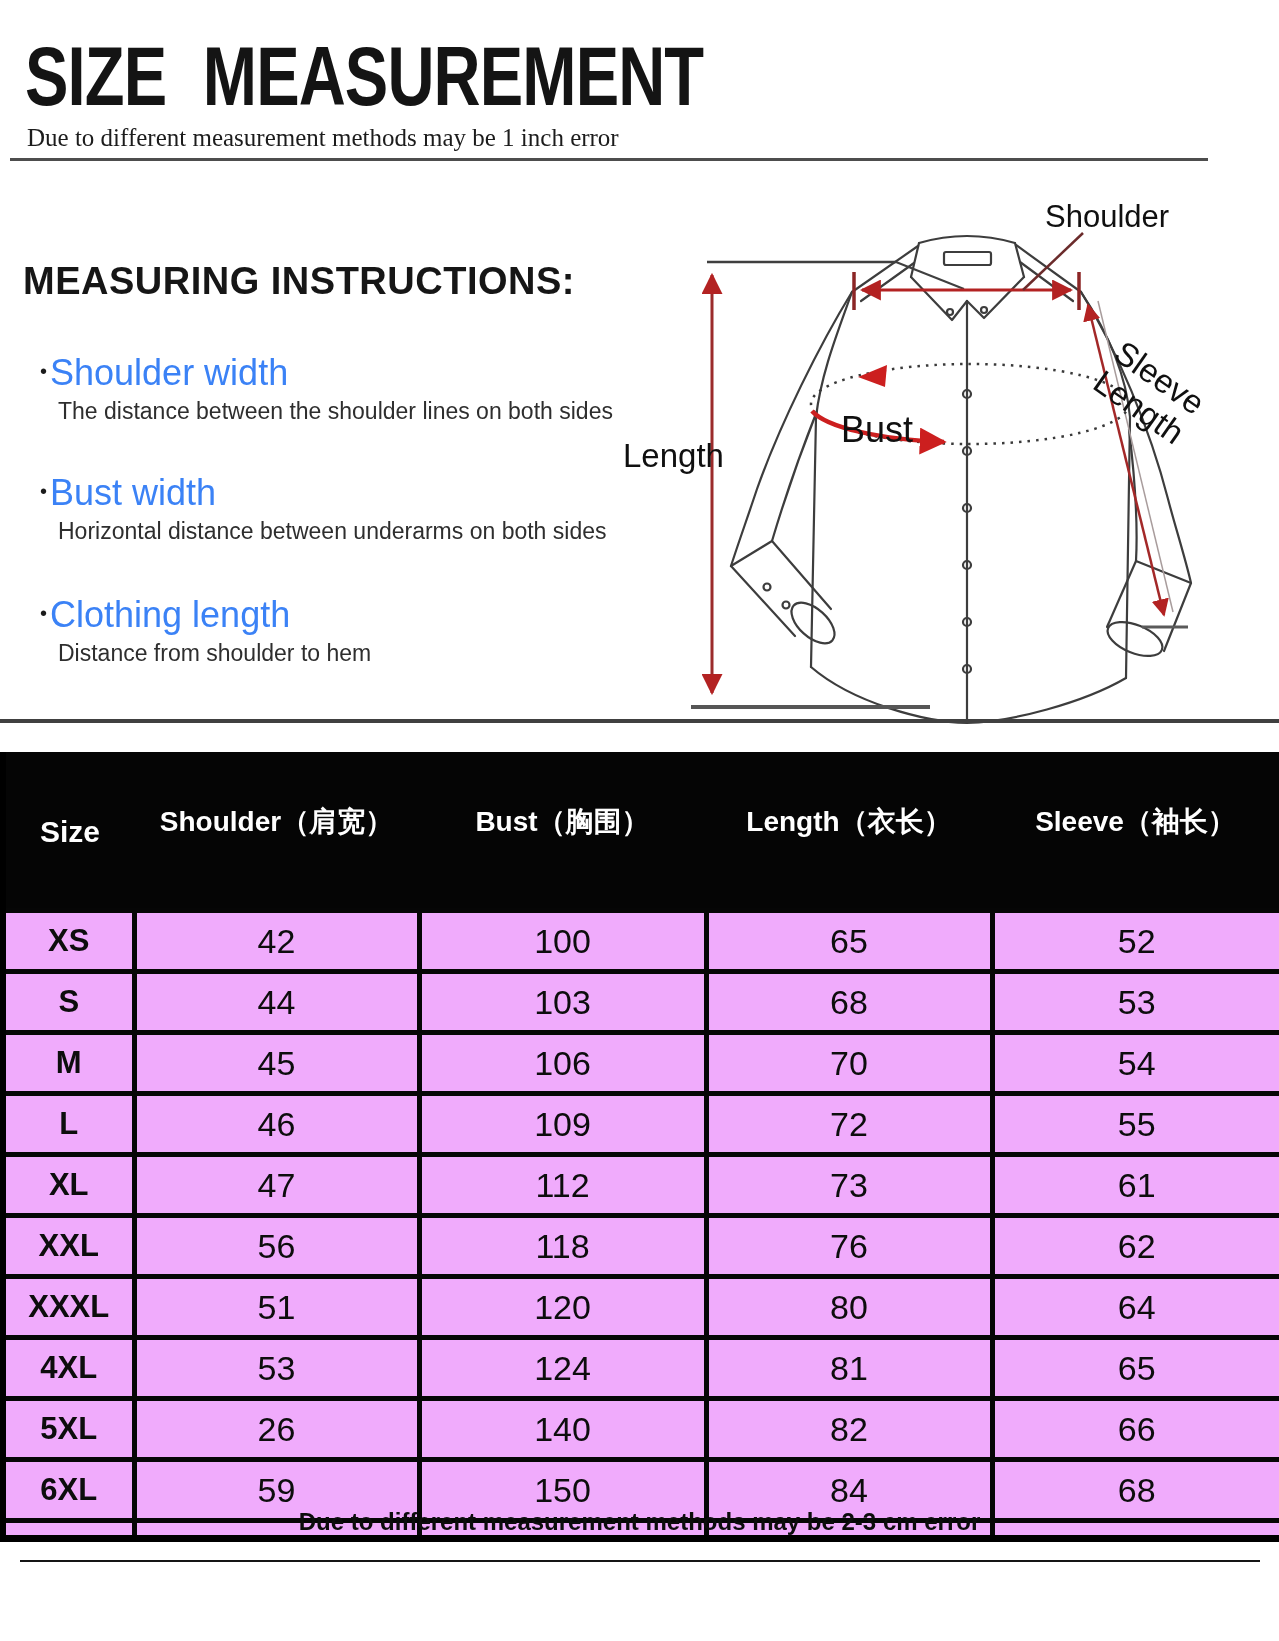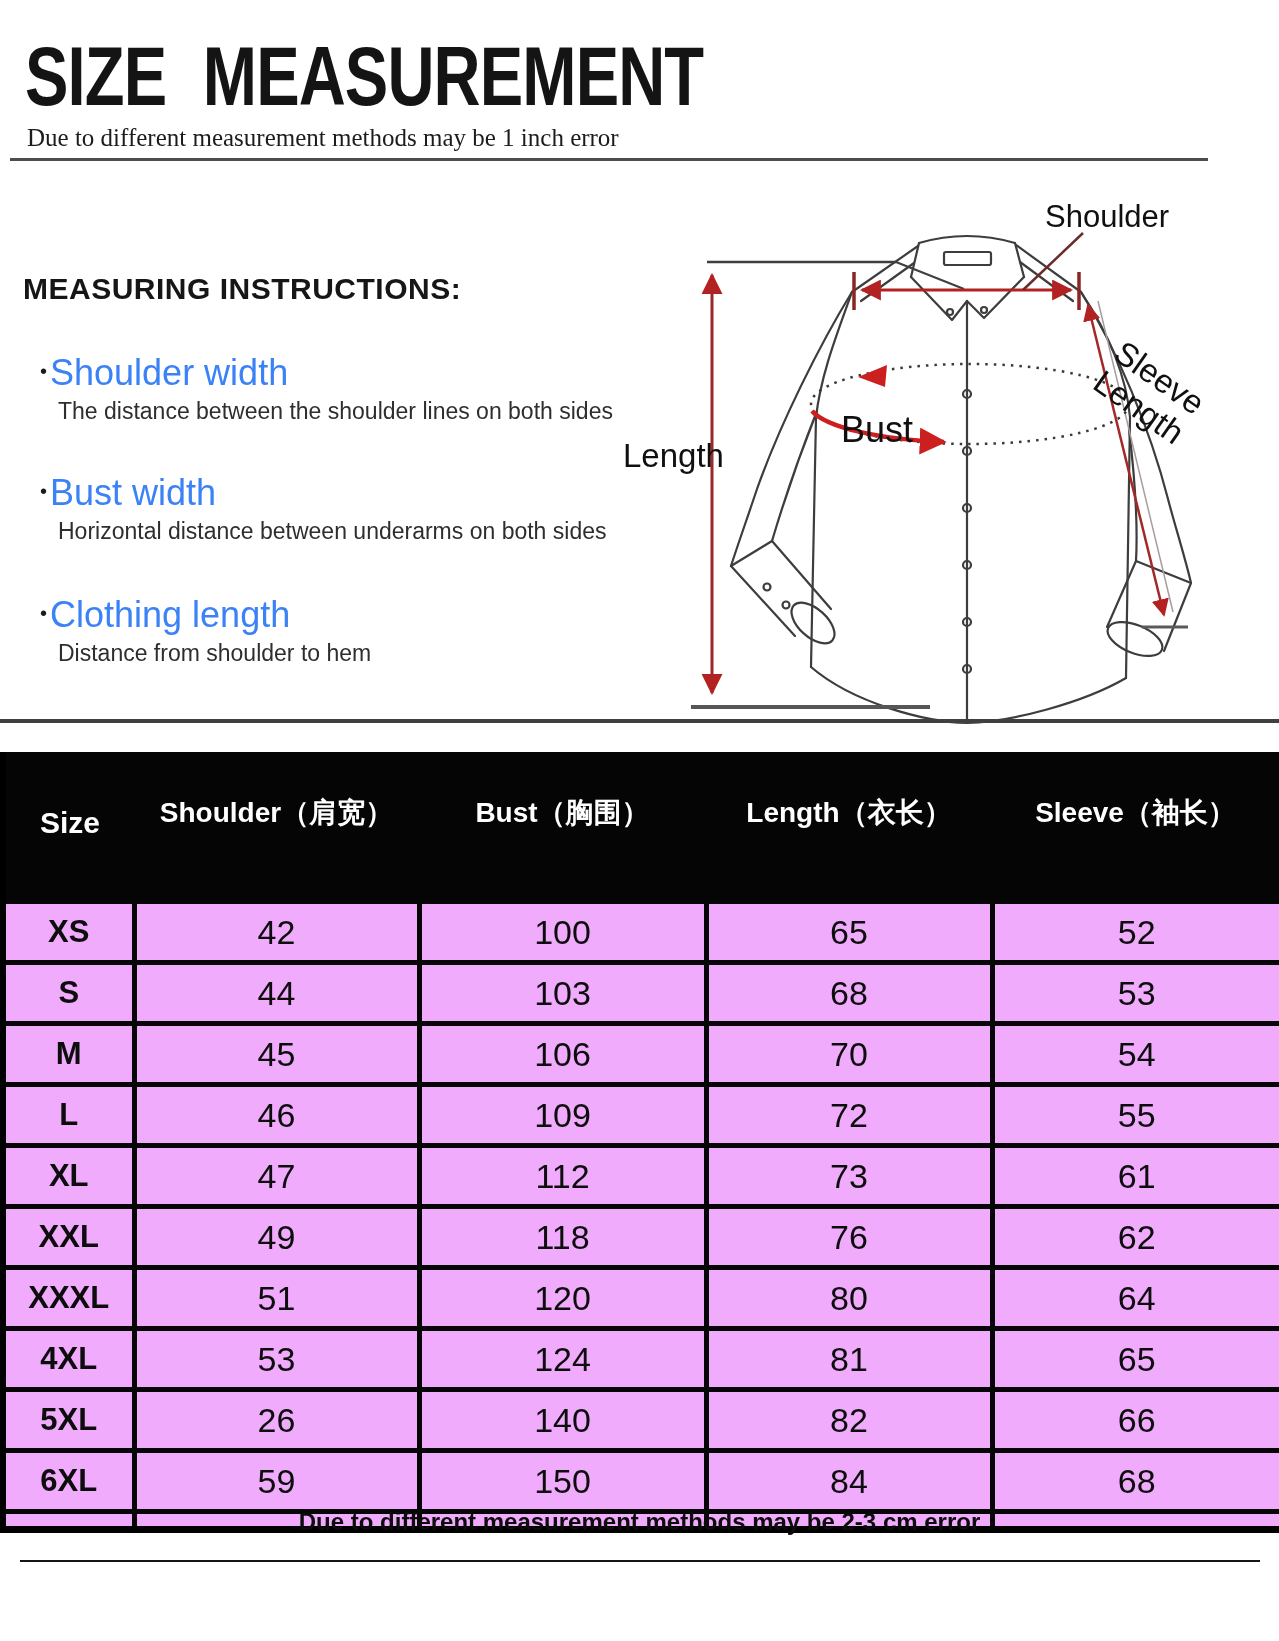--- a/index.html
+++ b/index.html
@@ -13,21 +13,21 @@
     letter-spacing:-1px;word-spacing:22px;color:#141414;white-space:nowrap;
     transform:scaleX(0.88) scaleY(1.12);transform-origin:0 50%;
   }
   .subtitle{
     position:absolute;left:27px;top:124px;font-family:"Liberation Serif",serif;
     font-size:25px;color:#1c1c1c;white-space:nowrap;
   }
   .top-rule{position:absolute;left:10px;top:158px;width:1198px;height:3px;background:#4d4d4d;}
   
   .instr-heading{
-    position:absolute;left:23px;top:272px;font-size:30px;font-weight:bold;
+    position:absolute;left:23px;top:260px;font-size:38px;font-weight:bold;
     letter-spacing:0.5px;color:#161616;
   }
   .bullet-item{position:absolute;left:40px;white-space:nowrap;}
   .bullet-item .bullet{font-size:20px;vertical-align:7px;margin-right:3px;color:#1b1b1b;}
   .bullet-item .bi-title{font-size:36px;color:#3b82f6;}
   .bi-desc{position:absolute;left:58px;font-size:23px;color:#2e2e2e;white-space:nowrap;}
   #item1{top:352px}#desc1{top:398px}
   #item2{top:472px}#desc2{top:518px}
   #item3{top:594px}#desc3{top:640px}
   
@@ -37,21 +37,21 @@
   .mid-rule{position:absolute;left:0;top:719px;width:1279px;height:4px;background:#404040;}
   
   table.size-table{
     position:absolute;left:0;top:752px;width:1279px;border-collapse:collapse;
     table-layout:fixed;border-left:6px solid #000;border-right:6px solid #000;
     border-bottom:7px solid #000;
   }
   table.size-table thead th{
     background:#050505;color:#ffffff;height:113px;border:none;
     font-size:28px;font-weight:bold;text-align:center;vertical-align:middle;
-    padding:4px 0 30px 0;
+    padding:13px 0 30px 0;
     margin-top:39px;
   }
   table.size-table thead th.size-th{font-size:30px;padding-bottom:10px;}
   table.size-table tbody td{
     border:5px solid #060606;height:56px;text-align:center;
     font-size:34px;color:#0d0d0d;background:#f0abfc;padding:0;
   }
   table.size-table tbody td.size-cell{font-weight:bold;font-size:31px;}
   table.size-table tbody tr.stub td{height:12px;}
   
@@ -217,21 +217,21 @@
     </tr>
     <tr>
       <td class="size-cell">XL</td>
       <td>47</td>
       <td>112</td>
       <td>73</td>
       <td>61</td>
     </tr>
     <tr>
       <td class="size-cell">XXL</td>
-      <td>49</td>
+      <td>56</td>
       <td>118</td>
       <td>76</td>
       <td>62</td>
     </tr>
     <tr>
       <td class="size-cell">XXXL</td>
       <td>51</td>
       <td>120</td>
       <td>80</td>
       <td>64</td>

